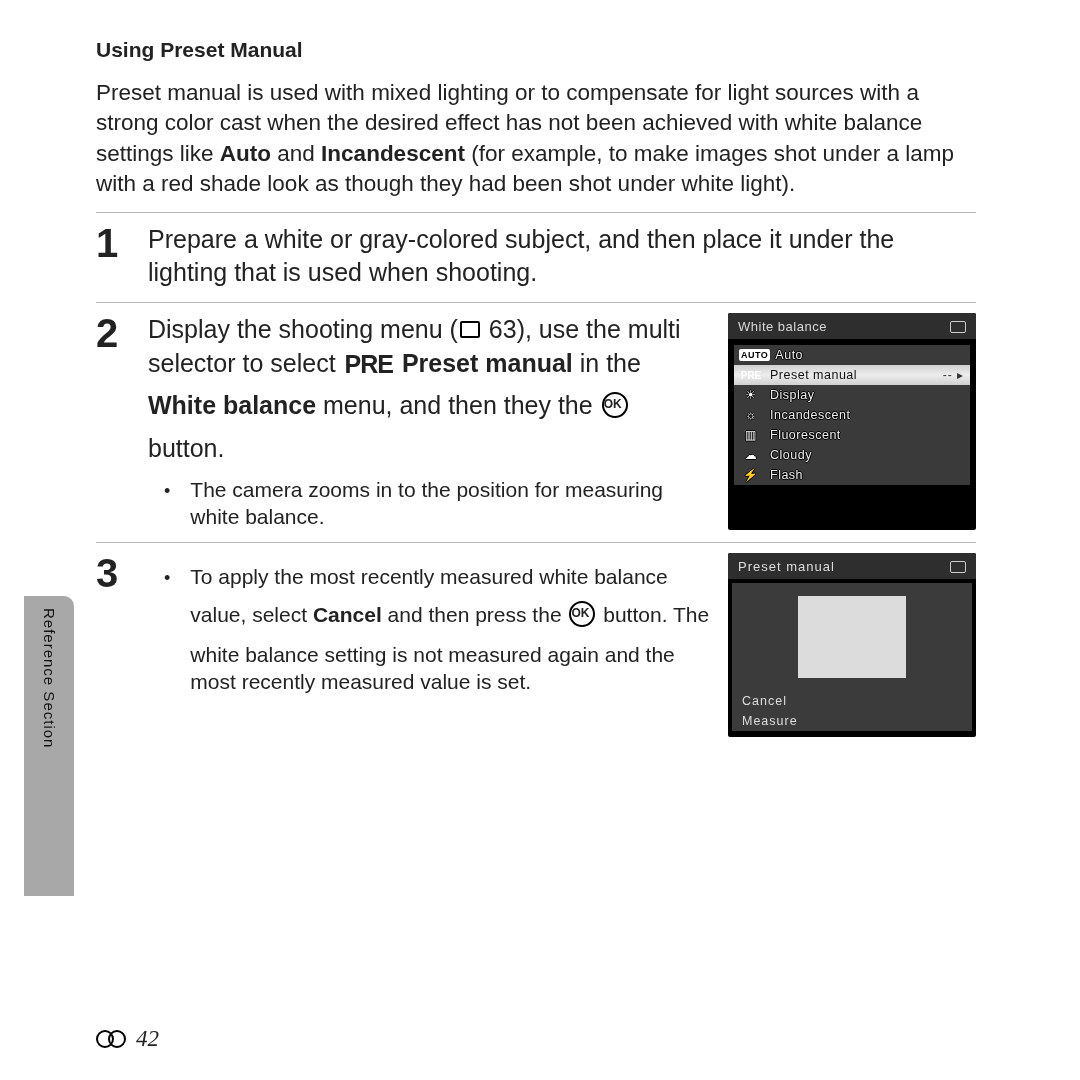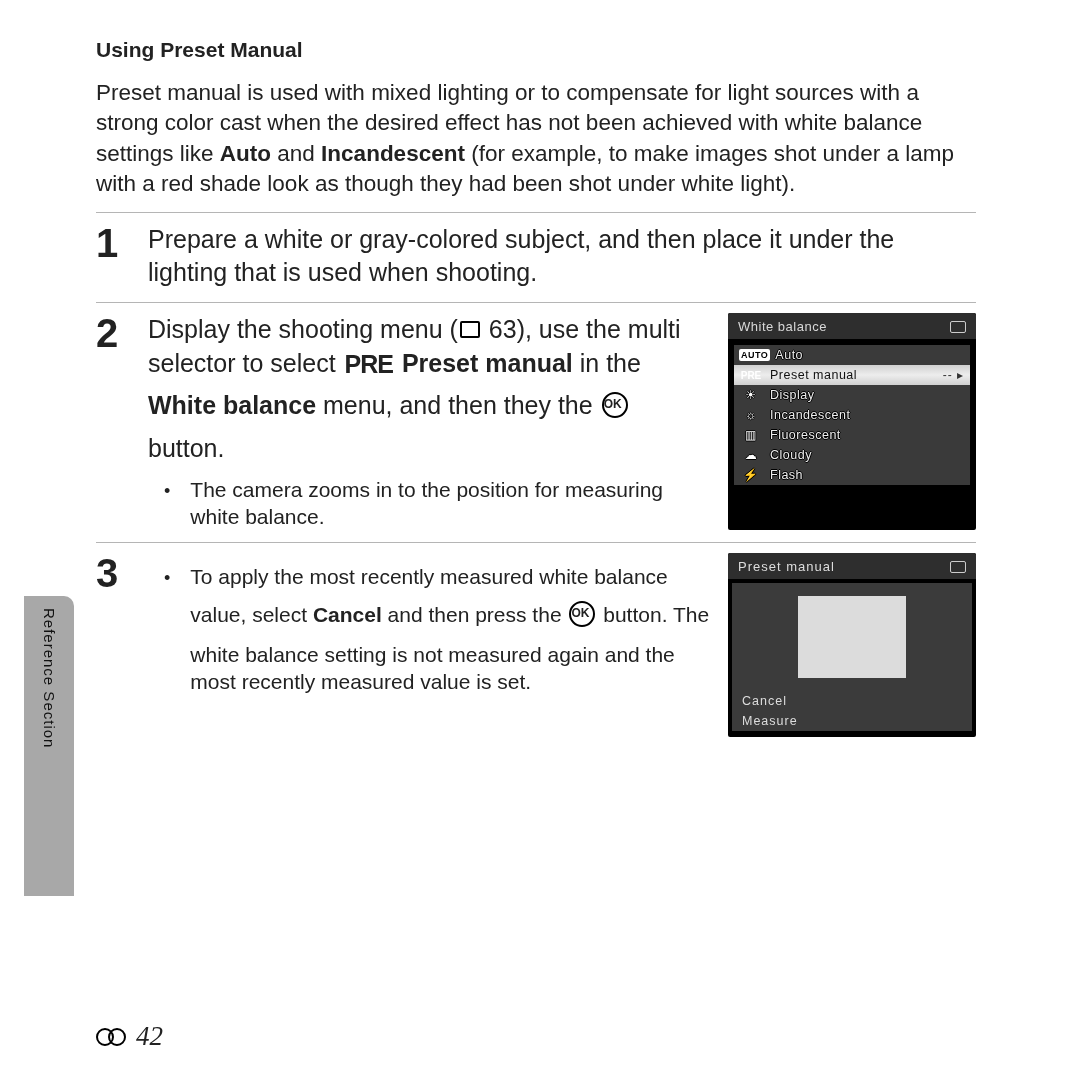--- a/index.html
+++ b/index.html
@@ -210,21 +210,21 @@
 
   
   .pagefoot {
     position: absolute;
     left: 96px;
     bottom: 28px;
     display: flex;
     align-items: center;
     gap: 6px;
     font-style: italic;
-    font-size: 27px;
+    font-size: 23px;
     font-family: Georgia, serif;
   }
   .link-glyph {
     position: relative;
     width: 34px; height: 18px;
   }
   .link-glyph::before, .link-glyph::after {
     content:"";
     position:absolute;
     width:14px; height:14px;

